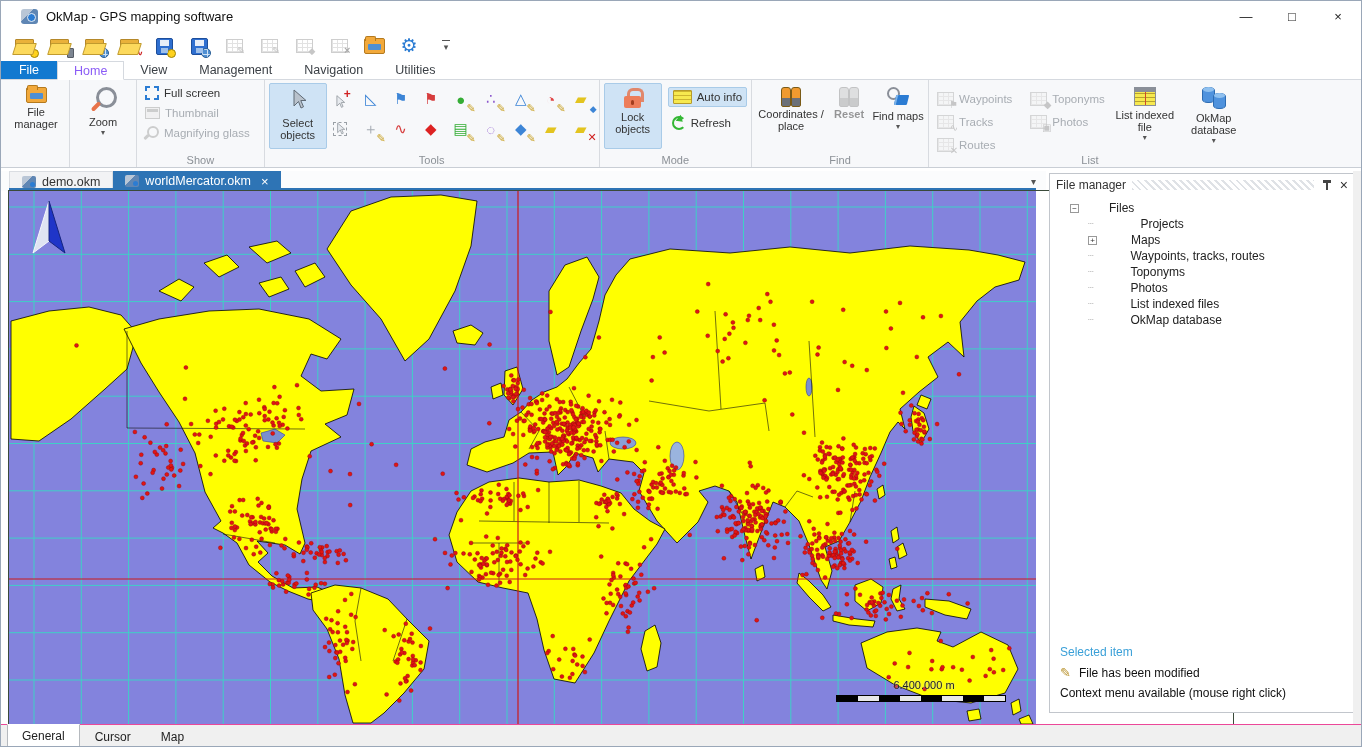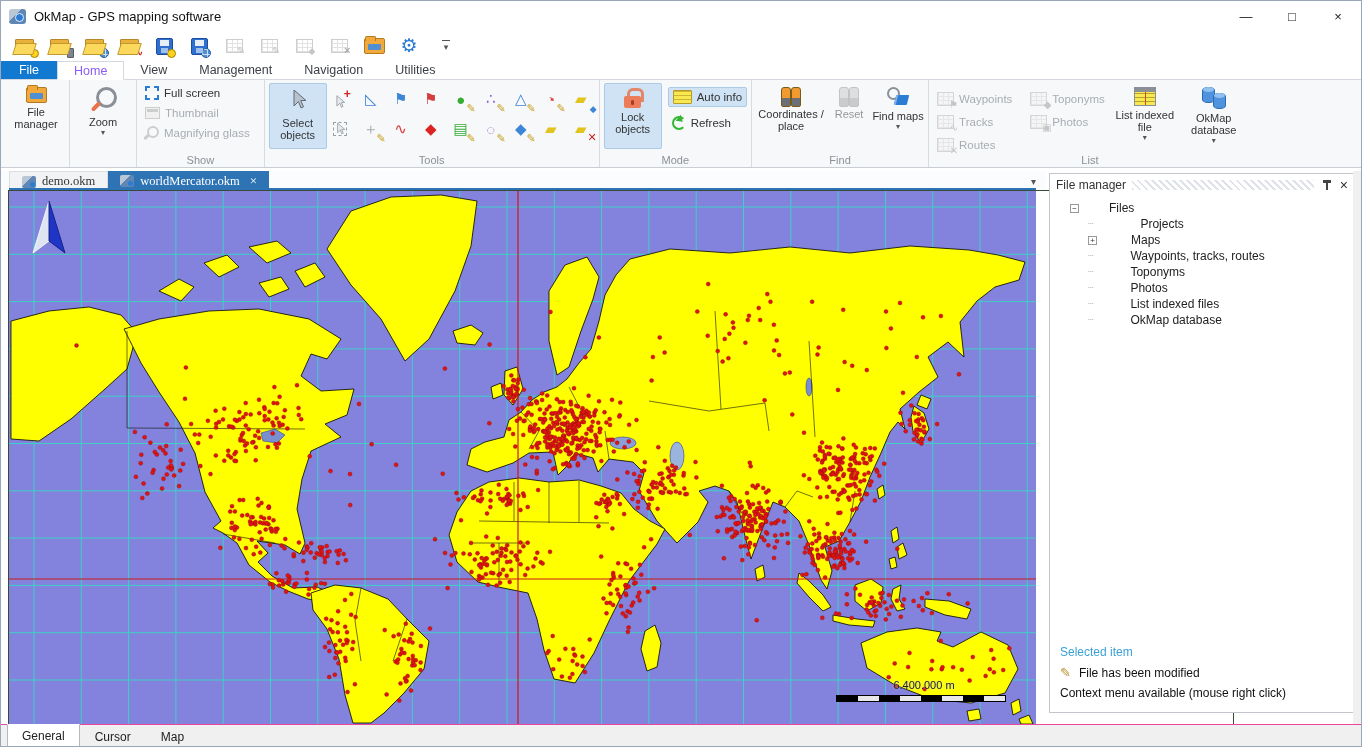--- a/index.html
+++ b/index.html
@@ -1,20 +1,20 @@
 <!DOCTYPE html>
 <html><head>
 <meta charset="utf-8">
 <style>
   * { box-sizing: border-box; margin:0; padding:0; }
   html,body { width:1362px; height:747px; overflow:hidden; }
   body { font-family:"Liberation Sans","DejaVu Sans",sans-serif; background:#fff; color:#1a1a1a; position:relative; border:1px solid #9aa7b8; }
 
   
-  .titlebar { height:30px; display:flex; align-items:center; background:#fff; padding-left:8px; }
+  .titlebar { height:30px; display:flex; align-items:center; background:#fff; padding-left:20px; }
   .appicon { width:17px; height:15px; border-radius:3px; background:linear-gradient(135deg,#b9c6d6 0 40%,#5f86b4 40% 100%); position:relative; flex:0 0 auto; }
   .appicon::after { content:""; position:absolute; right:2px; bottom:2px; width:7px; height:7px; border-radius:50%; background:#2b7cd3; border:1px solid #e8eef5; }
   .titletext { margin-left:8px; font-size:13px; color:#111; }
   .wincontrols { margin-left:auto; display:flex; height:30px; }
   .winbtn { width:46px; height:30px; display:flex; align-items:center; justify-content:center; font-size:13px; color:#222; cursor:default; }
 
   
   .qat { height:30px; display:flex; align-items:center; padding-left:10px; background:#fff; gap:9px; }
   .qatbtn { width:26px; height:24px; display:flex; align-items:center; justify-content:center; position:relative; }
   .qatbtn.disabled { filter:grayscale(1); opacity:.5; }
@@ -55,21 +55,21 @@
 
   
   .ribbon { height:88px; background:#f7f8fa; border-bottom:1px solid #c9ced5; display:flex; align-items:stretch; padding-left:2px; position:relative; }
   .rgroup { position:relative; display:flex; flex-direction:column; padding:3px 4px 14px; }
   .rgroup + .rgroup { border-left:1px solid #d8dbe0; }
   .grouplabel { position:absolute; bottom:1px; left:0; right:0; text-align:center; font-size:11px; color:#8b9096; }
   .grprow { display:flex; align-items:flex-start; height:100%; }
   .bigbtn { width:58px; min-height:66px; display:flex; flex-direction:column; align-items:center; justify-content:flex-start; padding-top:4px; border-radius:2px; text-align:center; }
   .bigbtn .blabel { font-size:11px; line-height:12px; color:#333; margin-top:3px; }
   .bigbtn.hl { background:#cfe3f5; border:1px solid #a9cbe8; }
-  .bigbtn.disabled { opacity:.5; filter:grayscale(1); }
+  .bigbtn.disabled { opacity:.5; filter:grayscale(1);font-weight:bold; }
   .caret { font-size:8px; color:#555; }
   .smallbtn { display:flex; align-items:center; gap:5px; height:20px; font-size:11.5px; color:#333; padding:0 4px; border-radius:2px; white-space:nowrap; }
   .smallbtn.hl { background:#cfe3f5; border:1px solid #a9cbe8; }
   .smallbtn.disabled { color:#a8adb3; }
   .smallbtn.disabled .ico, .smallbtn.disabled .gicon { filter:grayscale(1); opacity:.55; }
 
   .ico-zoombig { width:24px; height:26px; }
   .ico-zoombig::before { content:""; position:absolute; left:5px; top:0; width:15px; height:15px; border:3px solid #8a8f98; border-radius:50%; }
   .ico-zoombig::after { content:""; position:absolute; left:3px; bottom:1px; width:4px; height:11px; background:#e8734a; border-radius:2px; transform:rotate(45deg); }
   .ico-fullscreen { width:14px; height:14px; }
@@ -123,21 +123,21 @@
       background-image:linear-gradient(90deg,transparent 0 10px,#d04a2a 10px 11px,transparent 11px),repeating-linear-gradient(0deg,transparent 0 3px,#b7a22e 3px 4px); }
   .ico-table::before { content:""; position:absolute; left:-1px; right:-1px; top:-1px; height:5px; background:#8a8f98; }
   .ico-db { width:24px; height:22px; }
   .ico-db .cyl { position:absolute; background:#4f92dd; border:1px solid #2d6cb2; border-radius:45%/22%; }
   .ico-db .cyl::before { content:""; position:absolute; left:0; right:0; top:-1px; height:5px; background:#8fc0ef; border-radius:50%; }
   .ico-db .c1 { left:0; top:0; width:13px; height:16px; }
   .ico-db .c2 { right:0; top:6px; width:13px; height:16px; }
 
   
   .docbar { position:absolute; left:0; top:170px; width:1045px; height:20px; background:#fbfcfd; display:flex; align-items:flex-end; }
-  .doctab { height:20px; display:flex; align-items:center; gap:6px; padding:0 12px; font-size:12.5px;font-family:Liberation Serif, serif; }
+  .doctab { height:20px; display:flex; align-items:center; gap:6px; padding:0 12px; font-size:12.5px; }
   .doctab .mini { width:14px; height:12px; border-radius:2px; background:linear-gradient(135deg,#b9c6d6 0 40%,#5f86b4 40% 100%); position:relative; }
   .doctab .mini::after { content:""; position:absolute; right:1px; bottom:1px; width:5px; height:5px; border-radius:50%; background:#2b7cd3; }
   .doctab.inactive { color:#333; background:#f2f3f5; border:1px solid #dadde2; border-bottom:none; margin-left:8px; }
   .doctab.active { background:#2e74b5; color:#fff; }
   .doctab .closex { font-size:13px; margin-left:4px; }
   .docoverflow { margin-left:auto; margin-right:10px; font-size:10px; color:#555; align-self:center; }
   .blue-underline { position:absolute; left:8px; top:187px; width:1027px; height:3px; background:#2e74b5; }
 
   
   .map-wrap { position:absolute; left:8px; top:190px; width:1224px; height:533px; outline:1px solid #3a4a3a; }

